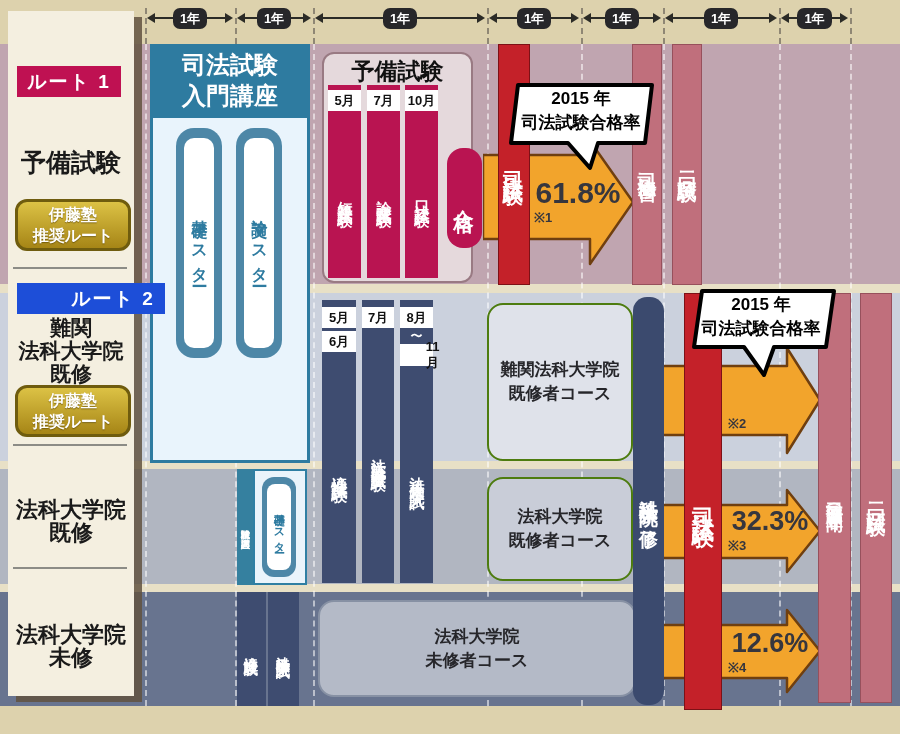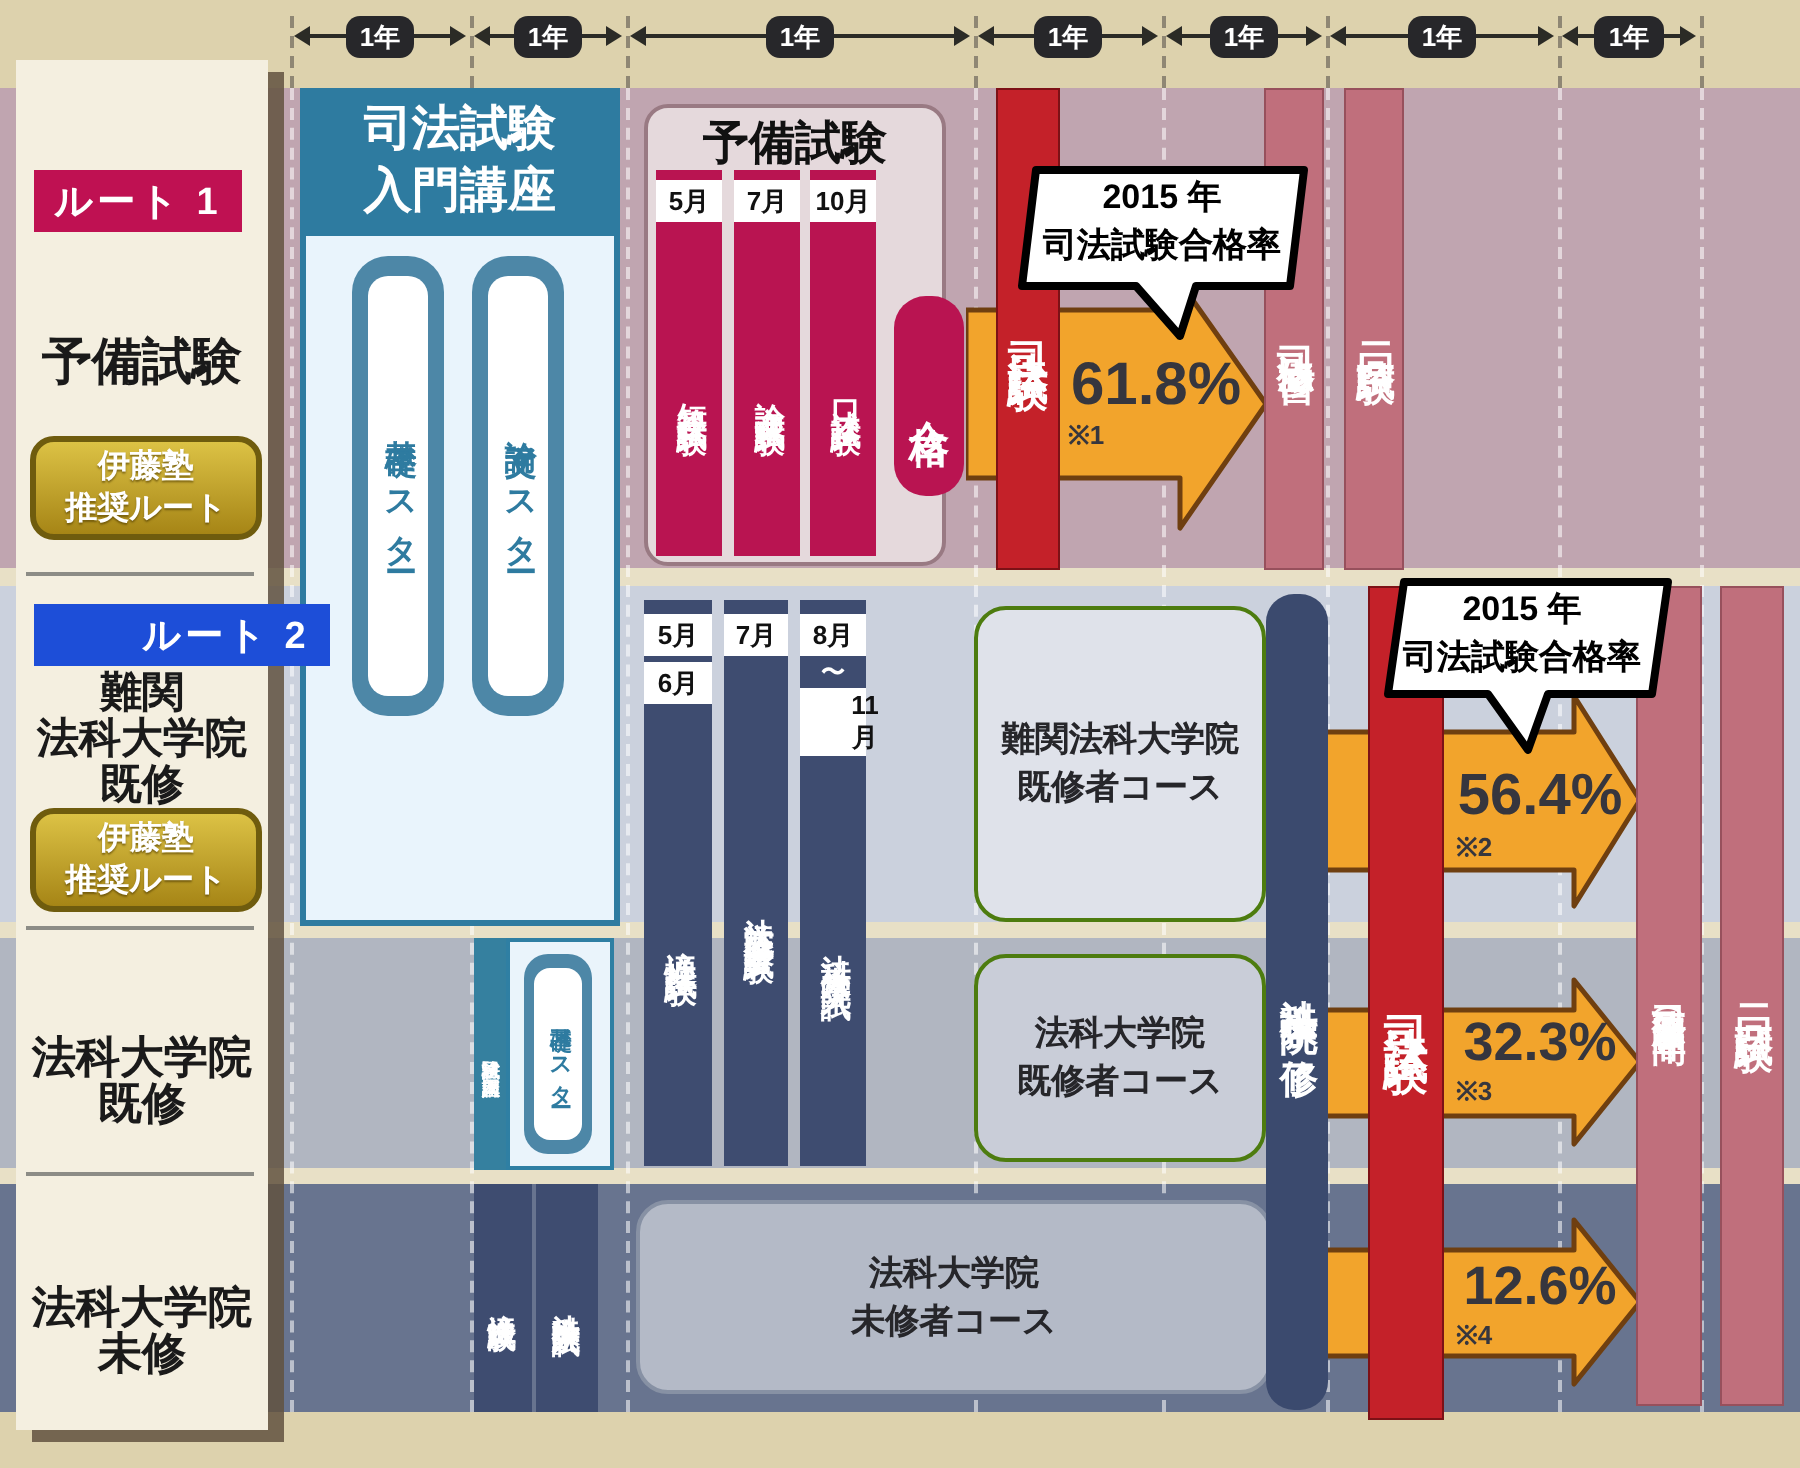--- a/index.html
+++ b/index.html
@@ -15,21 +15,21 @@
   .dash{position:absolute;width:0;border-left:2px dashed rgba(255,255,255,.55);top:44px;height:662px;z-index:1;}
   
   .tseg{position:absolute;top:6px;height:24px;z-index:2;display:flex;align-items:center;justify-content:center;}
   .tline{position:absolute;left:4px;right:4px;top:11px;height:2px;background:#2b2b26;}
   .ah{position:absolute;top:7px;width:0;height:0;border-top:5px solid transparent;border-bottom:5px solid transparent;}
   .ah-l{left:2px;border-right:8px solid #2b2b26;}
   .ah-r{right:2px;border-left:8px solid #2b2b26;}
   .tbadge{position:relative;background:#27272a;color:#fff;font-weight:bold;font-size:13px;
           padding:2px 7px;border-radius:7px;line-height:17px;}
   
-  #sidebar{position:absolute;left:8px;top:30px;width:126px;height:685px;background:#f4efe0;
+  #sidebar{position:absolute;left:8px;top:11px;width:126px;height:685px;background:#f4efe0;
            box-shadow:8px 6px 0 rgba(97,82,64,.85);z-index:7;}
   .route-tag{position:absolute;left:9px;width:104px;height:31px;color:#fff;font-weight:bold;font-size:19px;
              display:flex;align-items:center;justify-content:center;letter-spacing:2px;}
   .route-title{position:absolute;left:0;width:126px;text-align:center;color:#1a1a1a;font-weight:bold;line-height:23px;}
   .gold{position:absolute;left:7px;width:110px;border:3px solid #6f5c0e;border-radius:12px;
         background:linear-gradient(#dcc245,#a68516);color:#fff;font-weight:bold;font-size:16px;
         text-align:center;line-height:21px;padding:2px 0;text-shadow:0 1px 1px rgba(80,60,0,.6);}
   .divider{position:absolute;left:5px;width:114px;height:2px;background:#8c8c86;}
   
   .vt{writing-mode:vertical-rl;display:flex;align-items:center;justify-content:center;
@@ -198,21 +198,21 @@
     <div class="mlabel" style="top:31px;height:21px;">6月</div>
     <div class="vt" style="top:56px;font-size:16px;letter-spacing:4px;">適性試験</div>
   </div>
   <div class="ycol navycol" style="left:362px;top:300px;width:32px;height:283px;">
     <div class="mlabel" style="top:7px;height:21px;">7月</div>
     <div class="vt" style="top:32px;font-size:15px;letter-spacing:3px;">法学既修者試験</div>
   </div>
   <div class="ycol navycol" style="left:400px;top:300px;width:33px;height:283px;">
     <div class="mlabel" style="top:7px;height:21px;">8月</div>
     <div class="abs" style="left:0;right:0;top:28px;height:16px;color:#fff;font-weight:bold;font-size:12px;text-align:center;">〜</div>
-    <div class="mlabel" style="top:44px;height:34px;padding-left:32px;">11月</div>
+    <div class="mlabel" style="top:44px;height:22px;padding-left:32px;">11月</div>
     <div class="vt" style="top:68px;font-size:15px;letter-spacing:3px;">法科大学院入試</div>
   </div>
 
   <div class="cbox" style="left:487px;top:303px;width:146px;height:158px;background:#dfe2ea;">
     <span class="pre">難関法科大学院
 既修者コース</span>
   </div>
   <div class="cbox" style="left:487px;top:477px;width:146px;height:104px;background:#c9cdd8;">
     <span class="pre">法科大学院
 既修者コース</span>
@@ -234,21 +234,20 @@
   <div class="ycol navycol" style="left:237px;top:592px;width:29px;height:114px;">
     <div class="vt" style="font-size:14px;letter-spacing:2px;">適性試験</div>
   </div>
   <div class="ycol navycol" style="left:268px;top:592px;width:31px;height:114px;">
     <div class="vt" style="font-size:14px;letter-spacing:1px;">法科大学院入試</div>
   </div>
 
   <svg class="arrow" style="left:658px;top:346px;" width="164" height="110">
     <polygon points="0,20 129,20 129,2 162,54 129,107 129,89 0,89" fill="#f2a42c" stroke="#6f3f10" stroke-width="2.5" stroke-linejoin="round"></polygon>
   </svg>
-  <div class="pct" style="left:722px;top:382px;width:96px;text-align:center;font-size:29px;">56.4%</div>
   <div class="note" style="left:728px;top:414px;">※2</div>
 
   <svg class="arrow" style="left:658px;top:486px;" width="164" height="92">
     <polygon points="0,19 129,19 129,4 162,45 129,86 129,72 0,72" fill="#f2a42c" stroke="#6f3f10" stroke-width="2.5" stroke-linejoin="round"></polygon>
   </svg>
   <div class="pct" style="left:722px;top:506px;width:96px;text-align:center;font-size:27px;">32.3%</div>
   <div class="note" style="left:728px;top:536px;">※3</div>
 
   <svg class="arrow" style="left:658px;top:606px;" width="164" height="92">
     <polygon points="0,19 129,19 129,4 162,45 129,86 129,72 0,72" fill="#f2a42c" stroke="#6f3f10" stroke-width="2.5" stroke-linejoin="round"></polygon>

